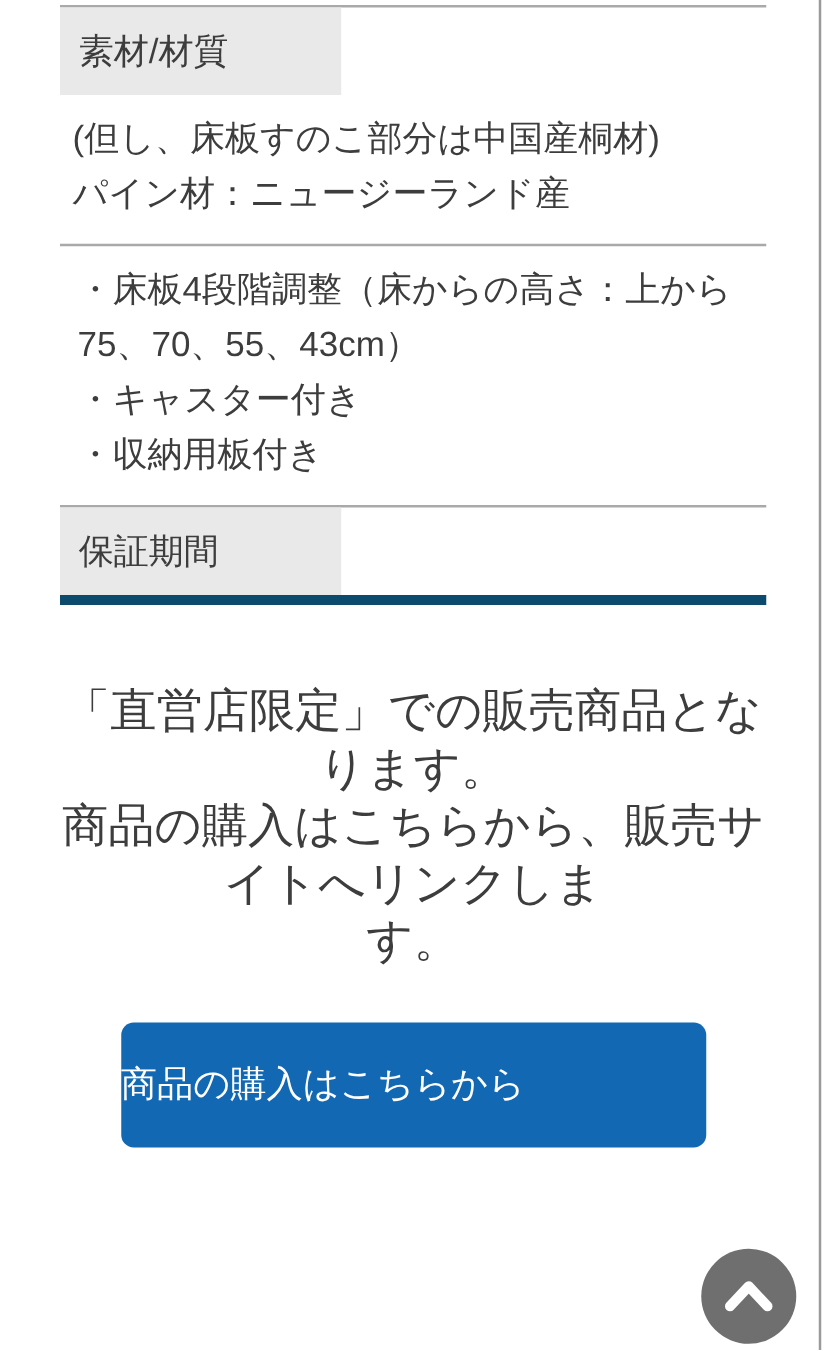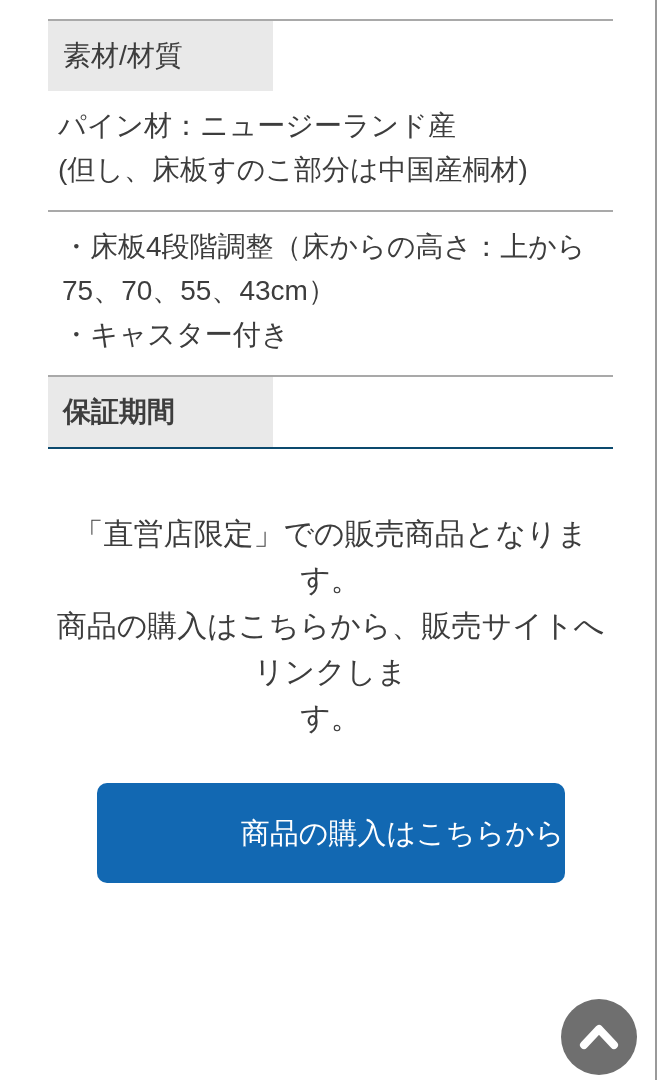--- a/index.html
+++ b/index.html
@@ -12,62 +12,62 @@
     color: #3d3d3d;
     -webkit-font-smoothing: antialiased;
   }
   
   .right-edge-line {
     position: absolute; top: 0; right: 3px;
     width: 2px; height: 1080px;
     background: #9a9a9a;
   }
   .content {
-    margin: 19px 47px 0 48px;
+    margin: 4px 47px 0 48px;
     width: 565px;
   }
   
   .spec-table { border-top: 2px solid #a9a9a9; }
   .spec-row { border-bottom: 2px solid #a9a9a9; }
-  .spec-row.last { border-bottom: 2px solid #0c4a6e; font-weight: bold; }
+  .spec-row.last { border-bottom: 8px solid #0c4a6e; }
   .spec-header {
     background: #e9e9e9;
     width: 225px;
     min-height: 70px;
     padding: 18px 14px 16px 15px;
     font-size: 28px;
     line-height: 34px;
   }
   .spec-body {
     padding: 13px 0 18px 10px;
     font-size: 28px;
     line-height: 44px;
   }
   .spec-body.features { padding-left: 14px; }
   
   .notice {
     margin-top: 62px;
     text-align: center;
-    font-size: 30px;
+    font-size: 37px;
     line-height: 46px;
   }
   
   .purchase-button {
     display: block;
     margin: 42px auto 0 auto;
     width: 468px;
     height: 100px;
     background: #1268b2;
     border: none;
     border-radius: 10px;
     color: #ffffff;
     font-size: 29px;
     font-family: inherit;
     cursor: pointer;
-    text-align: right;
+    text-align: left;
     line-height: 100px;
     padding: 0;
   }
   
   .scroll-top-button {
     position: absolute;
     right: 23px;
     bottom: 5px;
     width: 76px;
     height: 76px;
@@ -85,30 +85,31 @@
 </head>
 <body>
 
 <div class="content">
 
   <div class="spec-table">
 
     <div class="spec-row">
       <div class="spec-header">素材/材質</div>
       <div class="spec-body">
+          <div>(但し、床板すのこ部分は中国産桐材)</div>
           <div>パイン材：ニュージーランド産</div>
-          <div>(但し、床板すのこ部分は中国産桐材)</div>
         </div>
     </div>
 
     <div class="spec-row">
       <div class="spec-body features">
           <div>・床板4段階調整（床からの高さ：上から</div>
           <div>75、70、55、43cm）</div>
           <div>・キャスター付き</div>
+          <div>・収納用板付き</div>
         </div>
     </div>
 
     <div class="spec-row last">
       <div class="spec-header">保証期間</div>
     </div>
 
   </div>
 
   <div class="notice">

